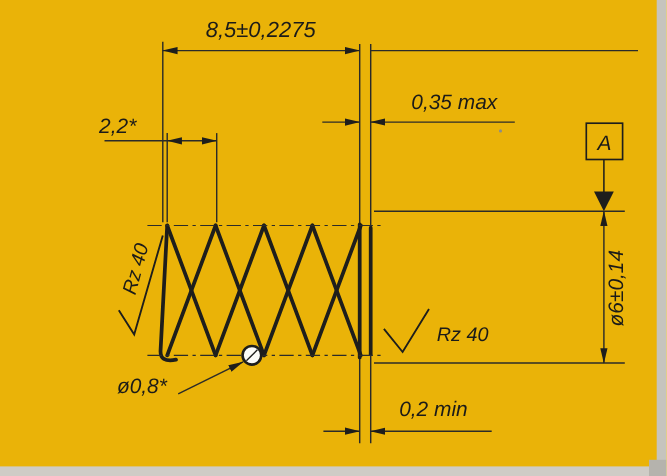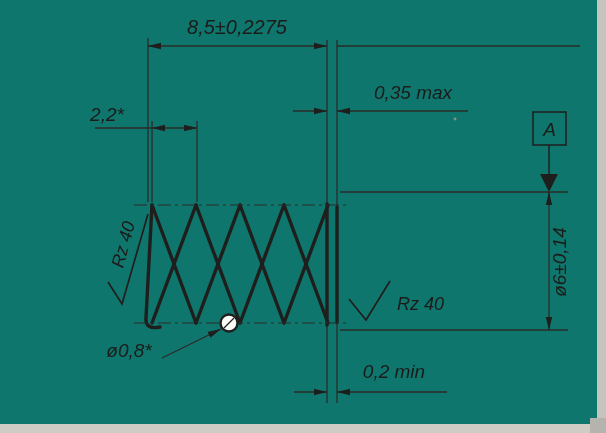--- a/index.html
+++ b/index.html
@@ -1,19 +1,19 @@
 <!DOCTYPE html>
 <html><head>
 <meta charset="utf-8">
 <style>
   html,body{margin:0;padding:0;background:#e8e8e4;}
   .canvas{
     position:relative;
     width:606px;height:433px;
-    background:#0f766e;
+    background:#eab308;
     overflow:hidden;
     font-family:"Liberation Sans", sans-serif;
   }
   svg{display:block;}
   text{
     font-family:"Liberation Sans", sans-serif;
     font-style:italic;
     fill:#1b1b19;
   }
   .dim-text{font-size:19px;}

